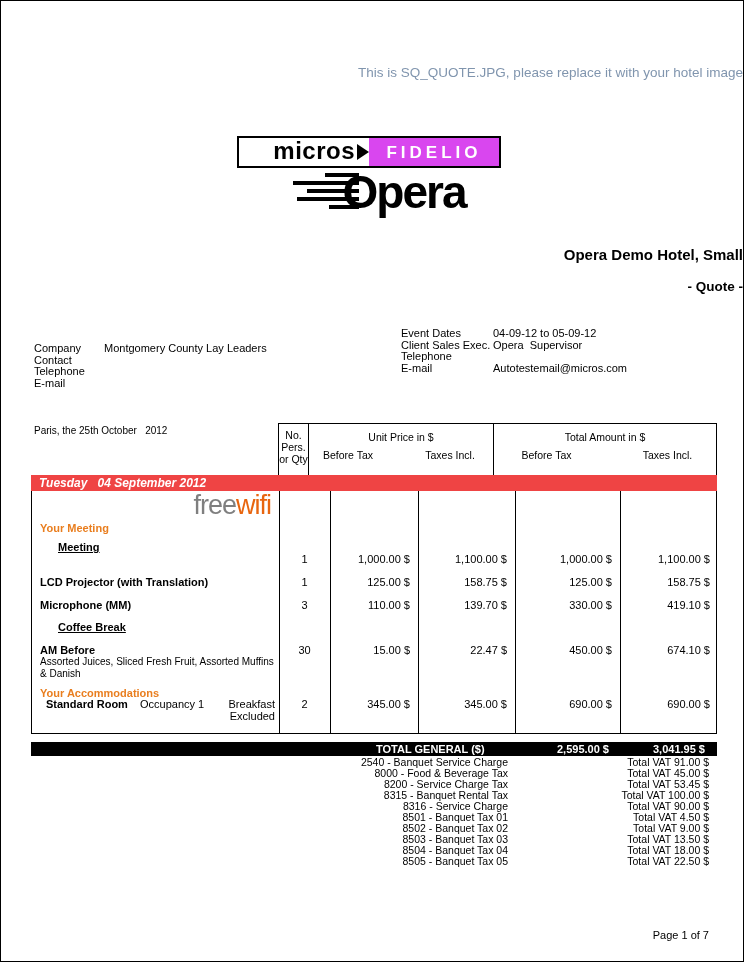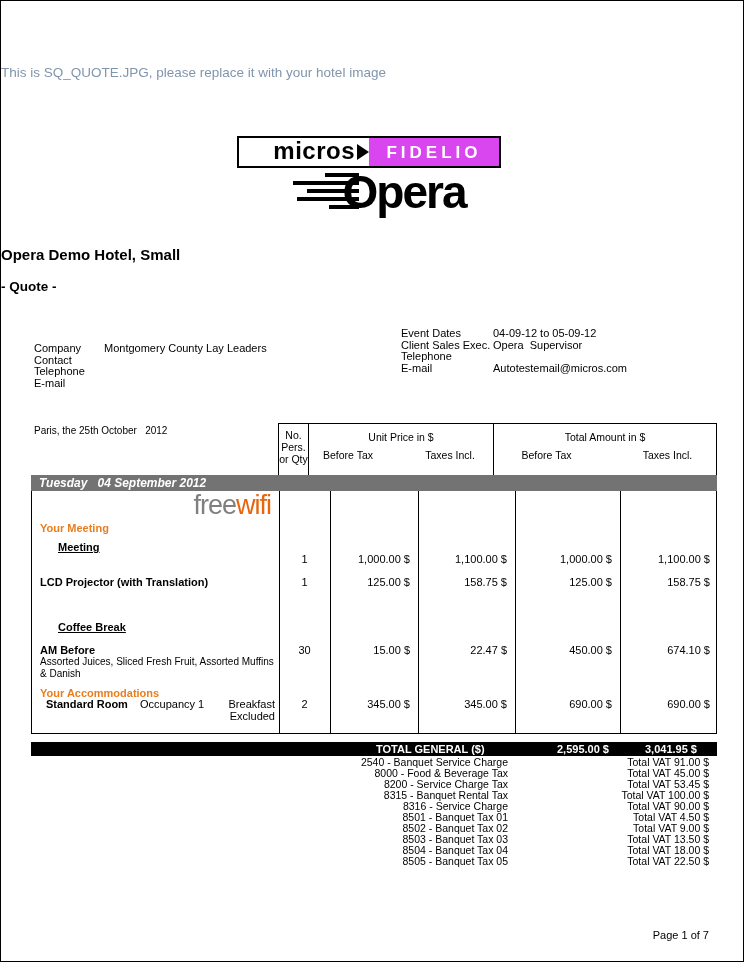--- a/index.html
+++ b/index.html
@@ -1,19 +1,19 @@
 <!DOCTYPE html>
 <html><head>
 <meta charset="utf-8">
 <style>
   html,body{margin:0;padding:0;background:#888;}
   #page{position:relative;width:744px;height:962px;background:#fff;border:1px solid #000;
         box-sizing:border-box;font-family:"Liberation Sans",sans-serif;color:#000;overflow:hidden;}
   .abs{position:absolute;}
-  .center{left:0;width:742px;text-align:left;}
+  .center{left:0;width:742px;text-align:right;}
   .pre{white-space:pre;}
 
   
   .placeholder{top:64px;font-size:13.5px;color:#8095AE;}
 
   
   .mf-logo{top:135px;left:236px;width:264px;height:32px;border:2px solid #000;box-sizing:border-box;
            display:flex;background:#fff;}
   .mf-left{width:130px;display:flex;align-items:center;justify-content:flex-end;background:#fff;}
   .mf-micros{font-weight:bold;font-size:24px;letter-spacing:.5px;line-height:1;margin-bottom:2px;}
@@ -51,21 +51,21 @@
   .th-total{flex:1;}
   .g-title{text-align:center;margin-top:7px;}
   .g-sub{display:flex;margin-top:6px;gap:20px;}
   .g-sub span{text-align:center;}
   .th-unit .g-sub span:first-child{width:88px;}
   .th-unit .g-sub span:last-child{width:97px;}
   .th-total .g-sub span:first-child{width:105px;}
   .th-total .g-sub span:last-child{width:97px;}
 
   
-  .day-bar{top:474px;left:30px;width:686px;height:16px;background:#737373;color:#fff;
+  .day-bar{top:474px;left:30px;width:686px;height:16px;background:#ef4444;color:#fff;
            font-size:12px;font-weight:bold;font-style:italic;line-height:16px;padding-left:8px;box-sizing:border-box;}
 
   
   .tbody{top:490px;left:30px;width:686px;height:243px;border-left:1px solid #000;border-right:1px solid #000;
          border-bottom:1px solid #000;box-sizing:border-box;font-size:11px;}
   .vline{position:absolute;top:0;bottom:0;width:1px;background:#000;}
   .vals{position:absolute;left:0;width:686px;display:flex;}
   .vals .c-desc{width:247px;box-sizing:border-box;padding-left:8px;}
   .vals .c-qty{width:51px;text-align:center;}
   .vals .c-u1{width:88px;text-align:right;box-sizing:border-box;padding-right:8px;}
@@ -83,21 +83,21 @@
   .room-desc{display:flex;box-sizing:border-box;padding-left:14px;width:247px;}
   .room-name{width:94px;font-weight:bold;}
   .room-occ{width:85px;}
   .room-bf{width:50px;text-align:right;line-height:12px;}
 
   
   .total-bar{top:741px;left:30px;width:686px;height:14px;background:#000;color:#fff;font-weight:bold;font-size:11px;}
   .total-bar span{position:absolute;top:1px;}
   .tg-label{left:345px;}
   .tg-v1{right:108px;}
-  .tg-v2{right:20px;text-align:right;}
+  .tg-v2{right:12px;text-align:right;}
 
   
   .taxes{top:756px;left:30px;width:686px;font-size:10.5px;line-height:11px;}
   .tax-line{display:flex;}
   .t-label{width:477px;text-align:right;}
   .t-value{flex:1;text-align:right;padding-right:8px;}
 
   .footer{top:928px;right:34px;font-size:11px;}
 </style>
 </head>
@@ -220,20 +220,28 @@
 
     <div class="vals" style="top:85px">
       <span class="c-desc bold">LCD Projector (with Translation)</span>
       <span class="c-qty">1</span>
       <span class="c-u1">125.00 $</span>
       <span class="c-u2">158.75 $</span>
       <span class="c-t1">125.00 $</span>
       <span class="c-t2">158.75 $</span>
     </div>
 
+    <div class="vals" style="top:108px">
+      <span class="c-desc bold">Microphone (MM)</span>
+      <span class="c-qty">3</span>
+      <span class="c-u1">110.00 $</span>
+      <span class="c-u2">139.70 $</span>
+      <span class="c-t1">330.00 $</span>
+      <span class="c-t2">419.10 $</span>
+    </div>
 
     <div class="row-label bold ul" style="top:130px">Coffee Break</div>
 
     <div class="vals" style="top:153px">
       <span class="c-desc bold">AM Before</span>
       <span class="c-qty">30</span>
       <span class="c-u1">15.00 $</span>
       <span class="c-u2">22.47 $</span>
       <span class="c-t1">450.00 $</span>
       <span class="c-t2">674.10 $</span>

